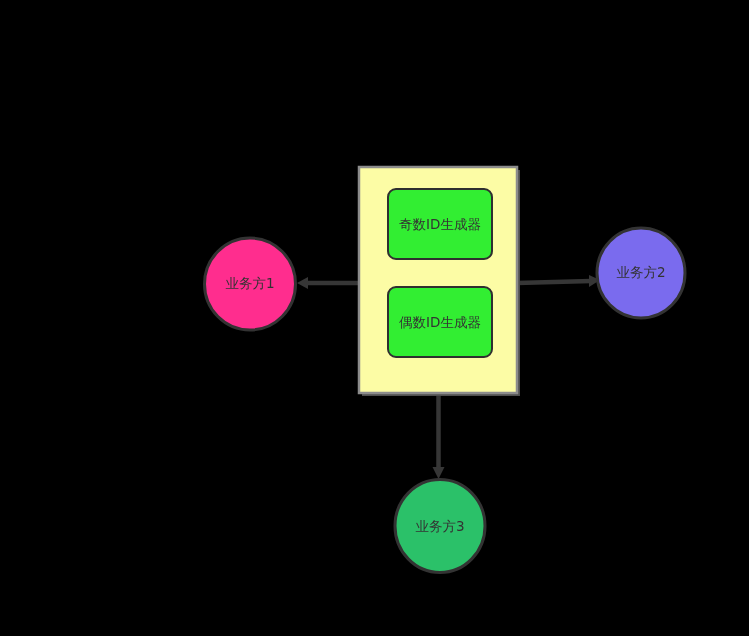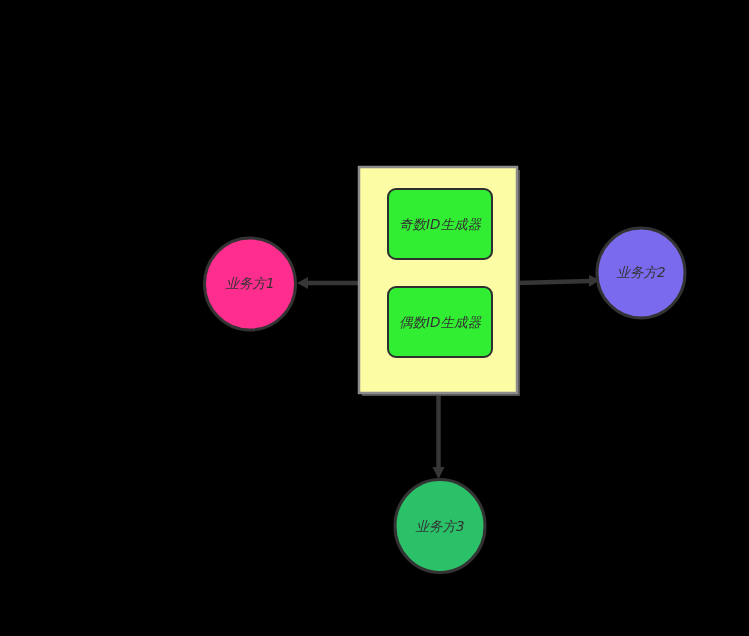--- a/index.html
+++ b/index.html
@@ -6,21 +6,20 @@
     margin: 0;
     padding: 0;
     background: #000000;
   }
   .stage {
     position: relative;
     width: 749px;
     height: 636px;
     background: #000000;
     overflow: hidden;
-    font-style: italic;
   }
   svg {
     display: block;
   }
   text {
     font-family: "DejaVu Sans", "Liberation Sans", sans-serif;
     font-size: 13.5px;
   }
 </style>
 </head>

